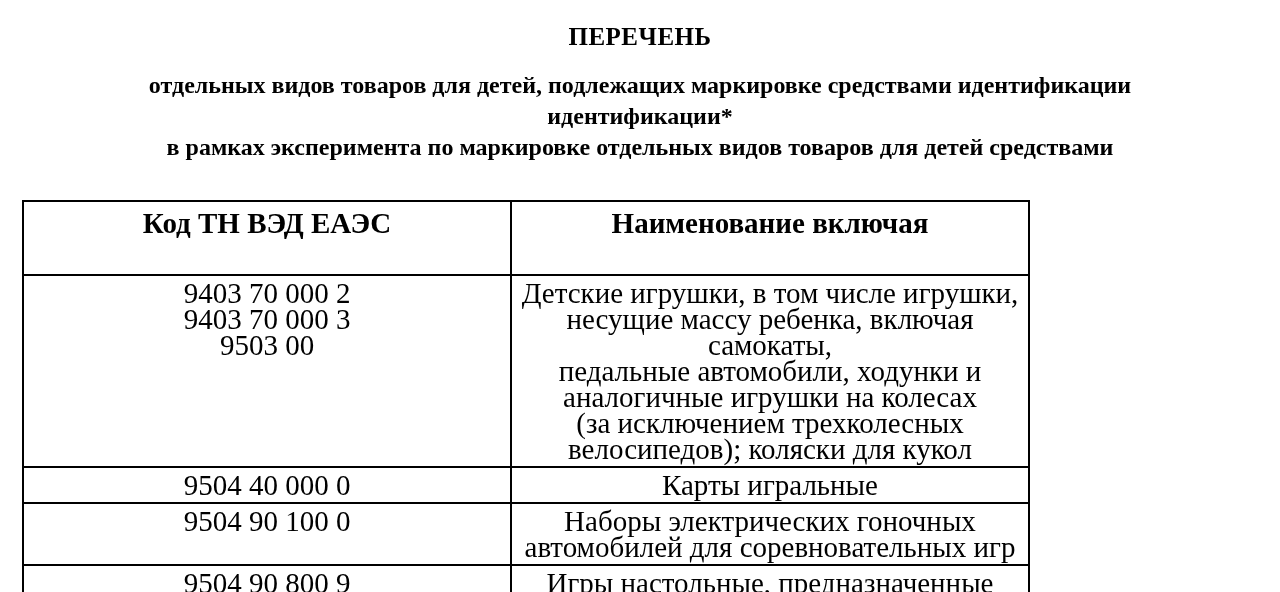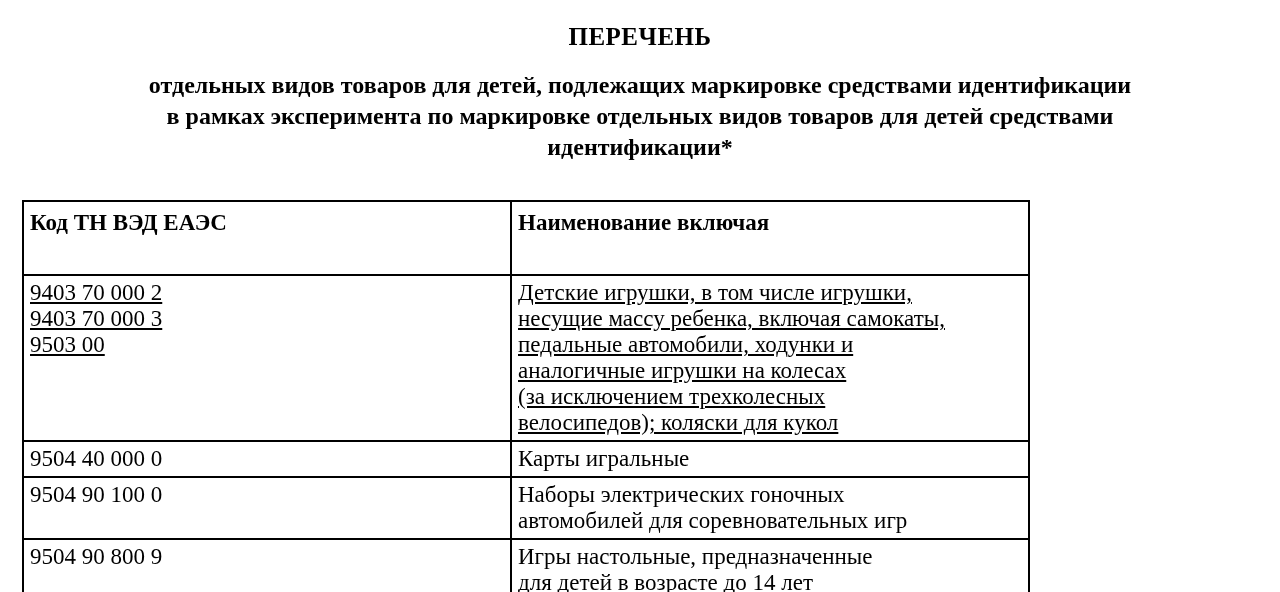--- a/index.html
+++ b/index.html
@@ -46,54 +46,54 @@
     top: 200px;
     width: 1006px;
   }
   table.listing {
     border-collapse: collapse;
     width: 1006px;
     table-layout: fixed;
   }
   table.listing td, table.listing th {
     border: 2px solid #000000;
-    text-align: left;
+    text-align: center;
     vertical-align: top;
-    font-size: 23px;
+    font-size: 29px;
     line-height: 26px;
     padding: 4px 6px;
   }
   table.listing th {
     font-weight: bold;
     height: 60px;
     vertical-align: top;
     padding-top: 8px;
   }
   col.c-code { width: 488px; }
   col.c-name { width: 518px; }
   td.code-cell {
     white-space: pre-line;
   }
   td.name-cell {
     white-space: pre-line;
   }
-  .row-main td { padding-top: 10px; padding-bottom: 8px; text-decoration: underline; }
+  .row-main td { padding-top: 10px; padding-bottom: 8px; }
   .row-compact td { padding-top: 2px; padding-bottom: 4px; margin-left: 39px; }
 </style>
 </head>
 <body>
 
 <div class="page">
 
   <div class="title-block">
     <div class="doc-title">ПЕРЕЧЕНЬ</div>
     <div class="doc-subtitle">
       <span class="ln">отдельных видов товаров для детей, подлежащих маркировке средствами идентификации</span>
+      <span class="ln">идентификации*</span>
       <span class="ln">в рамках эксперимента по маркировке отдельных видов товаров для детей средствами</span>
-      <span class="ln">идентификации*</span>
     </div>
   </div>
 
   <div class="table-wrap">
     <table class="listing">
       <colgroup>
         <col class="c-code">
         <col class="c-name">
       </colgroup>
       <thead>

